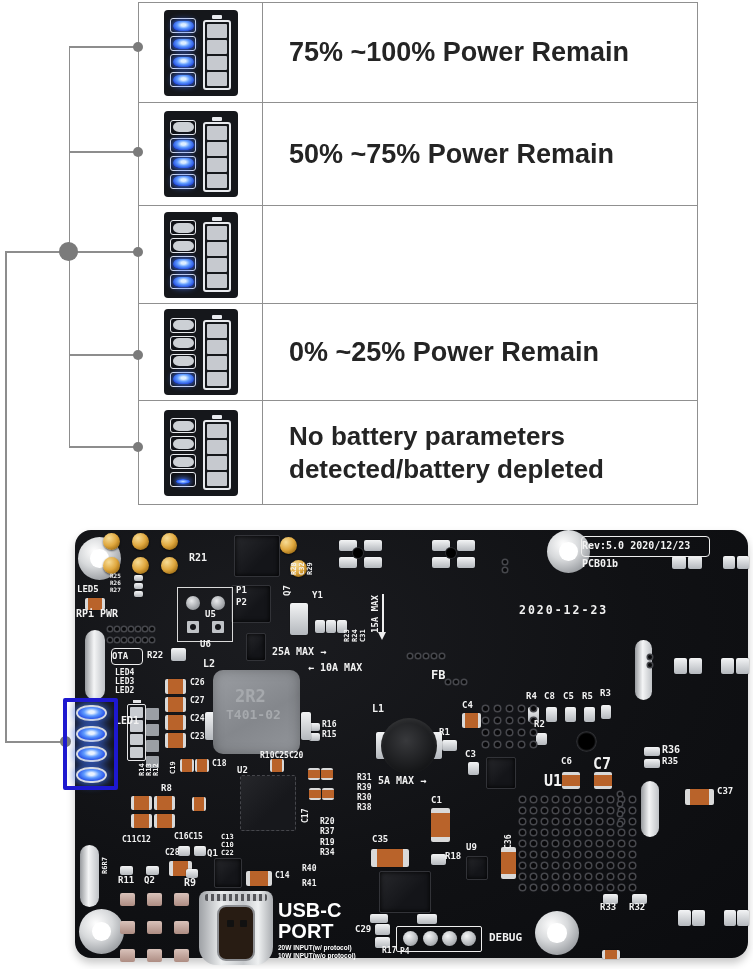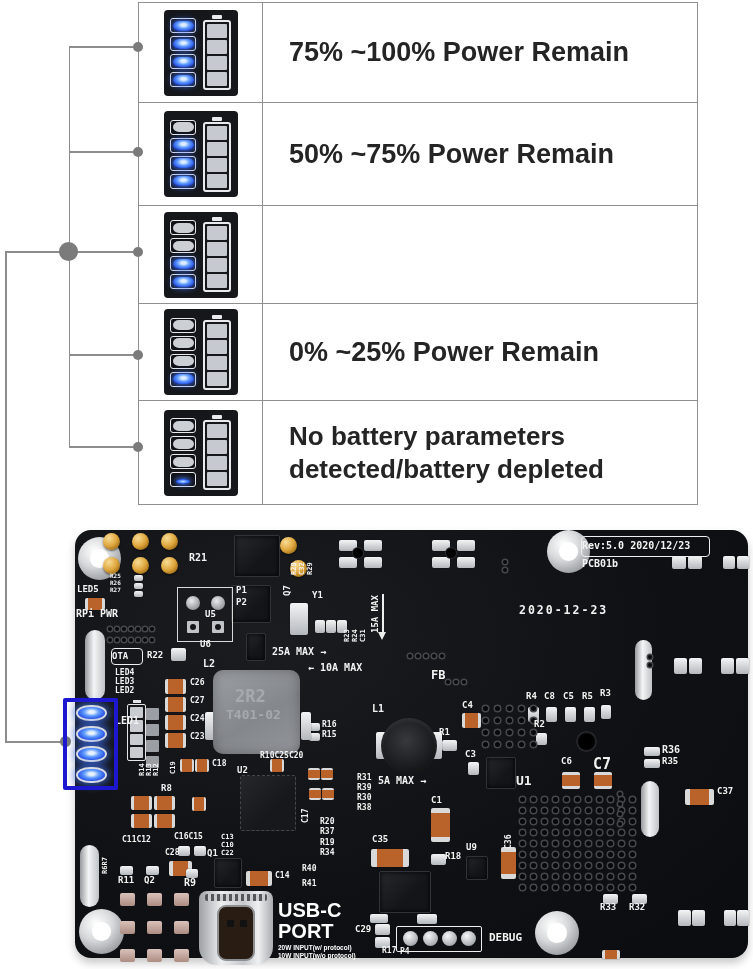--- a/index.html
+++ b/index.html
@@ -384,21 +384,21 @@
     <span class="pcb-label" style="left: 302px; top: 865px; font-size: 8px;">R40</span>
     <span class="pcb-label" style="left: 302px; top: 880px; font-size: 8px;">R41</span>
     <span class="pcb-label" style="left: 275px; top: 872px; font-size: 8px;">C14</span>
     <span class="pcb-label" style="left: 378px; top: 776px; font-size: 10px;">5A MAX →</span>
     <span class="pcb-label" style="left: 372px; top: 835px; font-size: 9px;">C35</span>
     <span class="pcb-label" style="left: 431px; top: 796px; font-size: 9px;">C1</span>
     <span class="pcb-label" style="left: 445px; top: 852px; font-size: 9px;">R18</span>
     <span class="pcb-label" style="left: 466px; top: 843px; font-size: 9px;">U9</span>
     <span class="pcb-label" style="left: 505px; top: 849px; font-size: 8px; transform-origin: 0px 0px; transform: rotate(-90deg);">C36</span>
     <span class="pcb-label" style="left: 465px; top: 750px; font-size: 9px;">C3</span>
-    <span class="pcb-label" style="left: 516px; top: 774px; font-size: 13px;">U1</span>
+    <span class="pcb-label" style="left: 544px; top: 774px; font-size: 15px;">U1</span>
     <span class="pcb-label" style="left: 122px; top: 836px; font-size: 8px;">C11C12</span>
     <span class="pcb-label" style="left: 174px; top: 833px; font-size: 8px;">C16C15</span>
     <span class="pcb-label" style="left: 221px; top: 834px; font-size: 7px;">C13</span>
     <span class="pcb-label" style="left: 221px; top: 842px; font-size: 7px;">C10</span>
     <span class="pcb-label" style="left: 221px; top: 850px; font-size: 7px;">C22</span>
     <span class="pcb-label" style="left: 161px; top: 784px; font-size: 9px;">R8</span>
     <span class="pcb-label" style="left: 102px; top: 874px; font-size: 7px; transform-origin: 0px 0px; transform: rotate(-90deg);">R6R7</span>
     <span class="pcb-label" style="left: 118px; top: 876px; font-size: 9px;">R11</span>
     <span class="pcb-label" style="left: 144px; top: 876px; font-size: 9px;">Q2</span>
     <span class="pcb-label" style="left: 165px; top: 849px; font-size: 8px;">C28</span>

